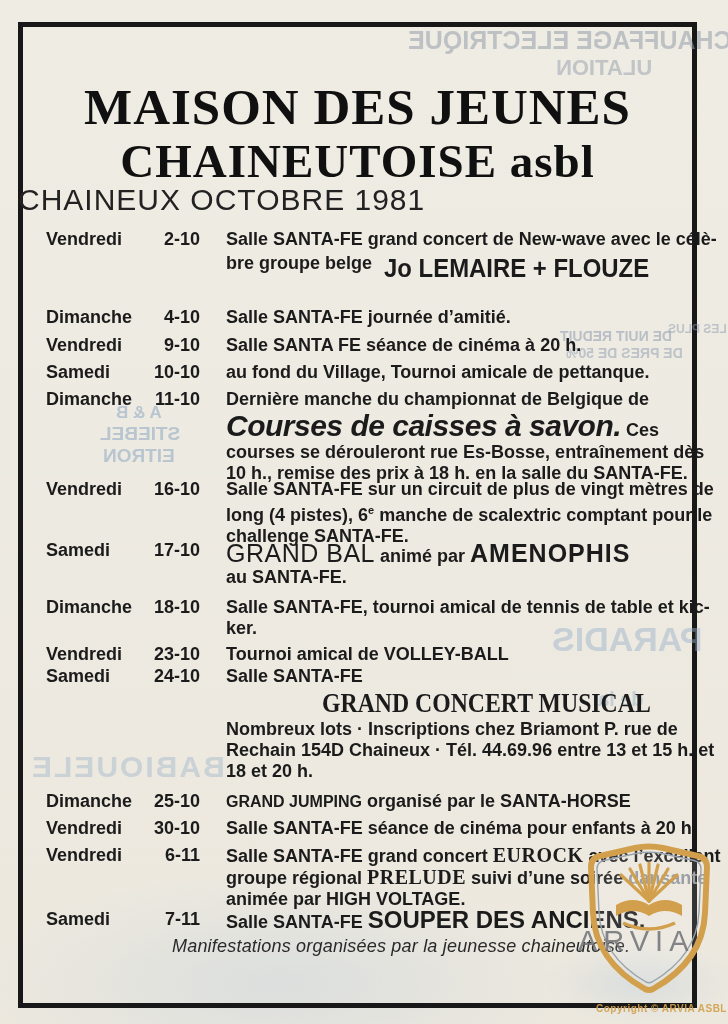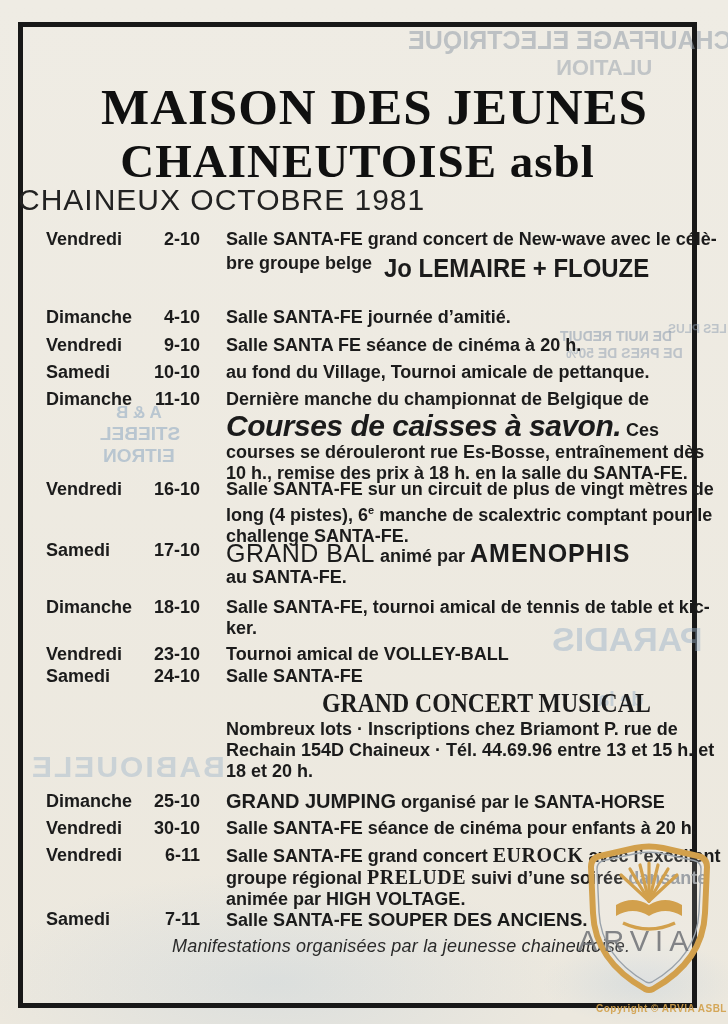--- a/index.html
+++ b/index.html
@@ -10,21 +10,21 @@
         radial-gradient(ellipse 140px 60px at 88% 96%, rgba(176,198,219,.30), transparent 70%),
         linear-gradient(#efece4,#ece8de);}
   
   #frame{position:absolute;left:18px;top:22px;width:669px;height:976px;
          border:5px solid #181818;}
 
   
   .title{position:absolute;left:18px;width:679px;text-align:center;
          font-family:"Liberation Serif",serif;font-weight:900;color:#101010;
          letter-spacing:1px;line-height:1;}
-  #title1{top:82px;font-size:51px;padding-left:17px;}
+  #title1{top:82px;font-size:51px;}
   #title2{top:138px;font-size:47px;}
   #subtitle{position:absolute;left:18px;width:679px;top:183px;text-align:left;
             font-size:30px;font-weight:400;letter-spacing:1px;color:#222;}
 
   
   #events{position:absolute;left:46px;top:0;width:628px;}
   .row{position:absolute;left:0;width:100%;display:grid;
        grid-template-columns:80px 48px 1fr;column-gap:26px;
        font-size:18px;font-weight:700;line-height:21px;}
   .row .date{text-align:right;}
@@ -47,22 +47,22 @@
   
   .seg-jo{display:inline-block;font-size:26px;font-weight:900;letter-spacing:0px;
           transform:scaleX(.92) translateY(8px);transform-origin:left bottom;margin-left:12px;}
   .seg-savon{font-size:30px;font-weight:900;font-style:italic;letter-spacing:-.5px;line-height:32px;}
   .seg-grandbal{font-size:25px;font-weight:400;letter-spacing:.5px;line-height:27px;}
   .seg-ameno{font-size:25px;font-weight:700;letter-spacing:1px;}
   .seg-concert{display:inline-block;font-family:"Liberation Serif",serif;font-size:27px;font-weight:900;
                letter-spacing:0;transform:scaleX(.88);transform-origin:left top;
                margin-left:96px;line-height:32px;}
   .seg-eurock{font-family:"Liberation Serif",serif;font-size:20px;font-weight:900;letter-spacing:.5px;}
-  .seg-jumping{font-size:20px;font-weight:900;}
-  .seg-souper{font-size:19px;font-weight:900;text-align:right;}
+  .seg-jumping{font-size:16px;font-weight:900;}
+  .seg-souper{font-size:24px;font-weight:900;text-align:right;}
   .seg-sup{font-size:11px;vertical-align:super;}
   .seg-faded{color:#90959a;}
 
   
   #footer{position:absolute;left:172px;top:936px;font-size:18px;font-style:italic;
           font-weight:400;color:#2a2a2a;letter-spacing:.2px;}
 
   
   .bleed{position:absolute;transform:scale(-1,1);white-space:nowrap;font-weight:700;}
   #b1{left:408px;top:26px;font-size:25px;color:rgba(148,158,170,.55);}

